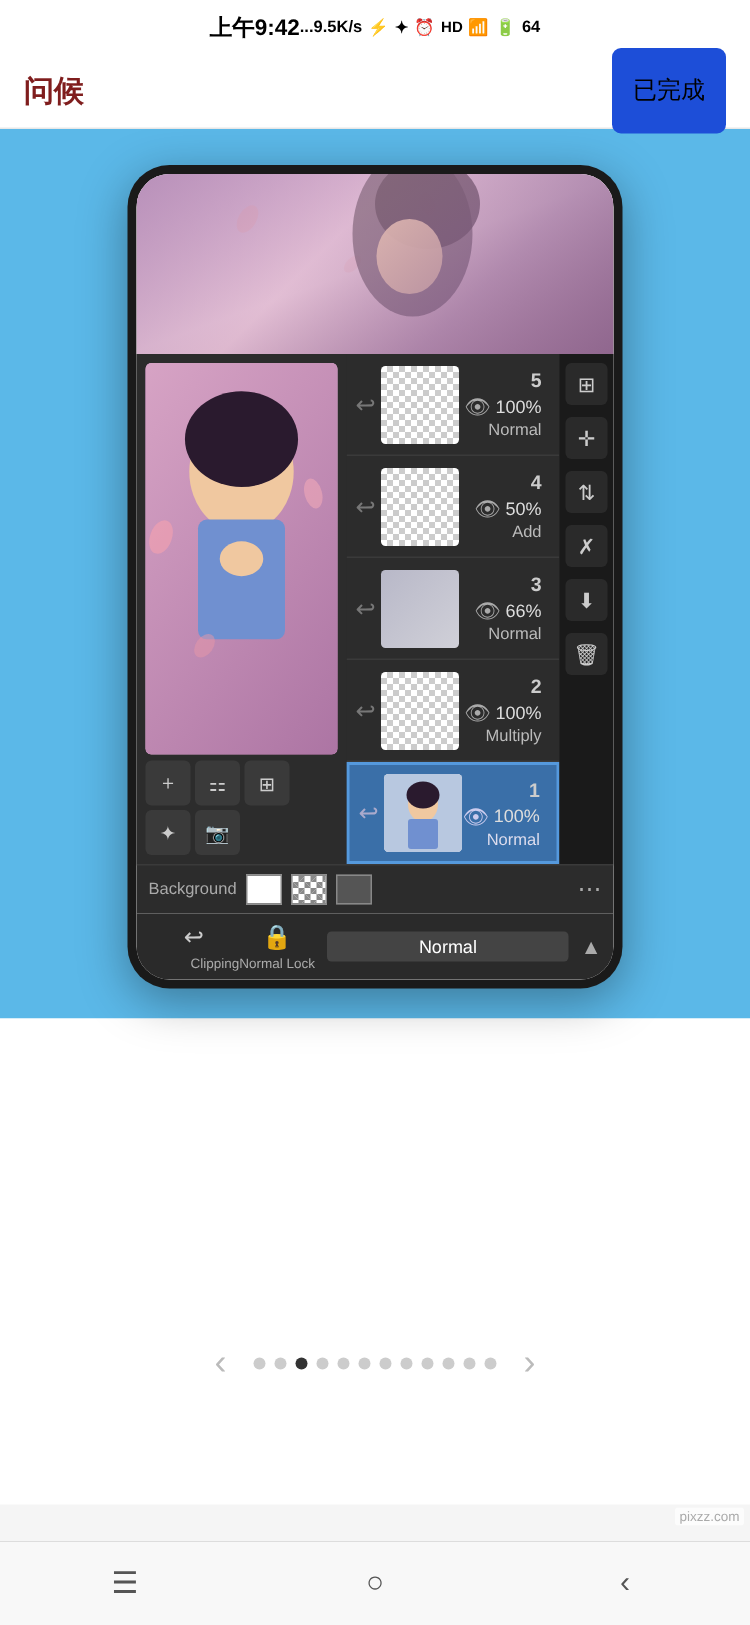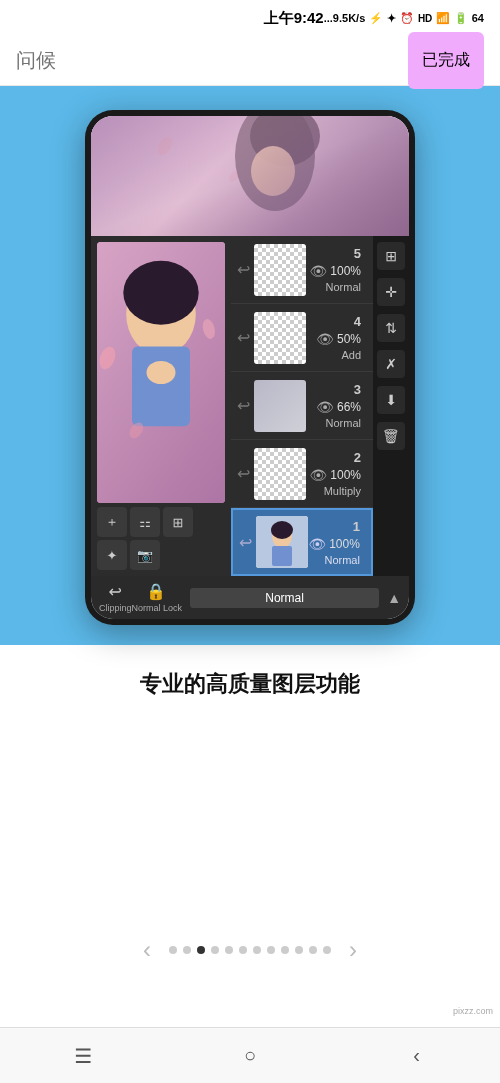--- a/index.html
+++ b/index.html
@@ -12,21 +12,21 @@
       font-family: -apple-system, 'PingFang SC', 'Helvetica Neue', sans-serif;
       overflow-x: hidden;
     }
 
     
     .status-bar {
       background: #fff;
       height: 36px;
       display: flex;
       align-items: center;
-      justify-content: flex-end;
+      justify-content: center;
       padding: 0 16px;
       font-size: 13px;
       font-weight: 600;
       color: #000;
     }
     .status-bar-left { font-size: 15px; font-weight: 700; }
     .status-bar-right {
       display: flex;
       align-items: center;
       gap: 4px;
@@ -38,25 +38,25 @@
       background: #fff;
       height: 50px;
       display: flex;
       align-items: center;
       justify-content: space-between;
       padding: 0 16px;
       border-bottom: 1px solid #e8e8e8;
     }
     .nav-title {
       font-size: 20px;
-      font-weight: 400;
-      color: #737373;
+      font-weight: 700;
+      color: #7f1d1d;
     }
     .nav-done-btn {
-      background: #f0abfc;
+      background: #1d4ed8;
       border: none;
       border-radius: 6px;
       padding: 18px 14px;
       font-size: 16px;
       color: #000;
       cursor: pointer;
     }
 
     
     .main-content {
@@ -537,42 +537,46 @@
             <div class="toolbar-icon">⊞</div>
             <div class="toolbar-icon">✛</div>
             <div class="toolbar-icon">⇅</div>
             <div class="toolbar-icon">✗</div>
             <div class="toolbar-icon">⬇</div>
             <div class="toolbar-icon">🗑</div>
           </div>
 
         </div>
 
+        <div class="bg-row">
+          <span class="bg-label">Background</span>
+          <div class="bg-white"></div>
+          <div class="bg-checker"></div>
+          <div class="bg-dark"></div>
+          <span class="bg-more">⋯</span>
+        </div>
 
         <div class="blend-bar">
           <div style="display:flex;flex-direction:column;align-items:center;gap:2px;">
             <span style="font-size:16px;color:#ccc;">↩</span>
-            <span style="font-size:9px;color:#aaa;">Clipping</span>
+            <span style="font-size:9px;color:#aaa;margin-left:28px;">Clipping</span>
           </div>
           <div style="display:flex;flex-direction:column;align-items:center;gap:2px;">
             <span style="font-size:16px;color:#ccc;">🔒</span>
             <span style="font-size:9px;color:#aaa;">Normal Lock</span>
           </div>
           <div class="blend-mode-display">Normal</div>
           <span style="font-size:14px;color:#aaa;">▲</span>
         </div>
 
       </div>
     </div>
 
   </div>
 
-  <div class="feature-text-area">
-    <span class="feature-title">专业的高质量图层功能</span>
-  </div>
 
   <div style="height: 200px; background:#fff;"></div>
 
   <div class="pagination-area">
     <span class="nav-arrow">‹</span>
     <div class="dot"></div>
     <div class="dot"></div>
     <div class="dot active"></div>
     <div class="dot"></div>
     <div class="dot"></div>

